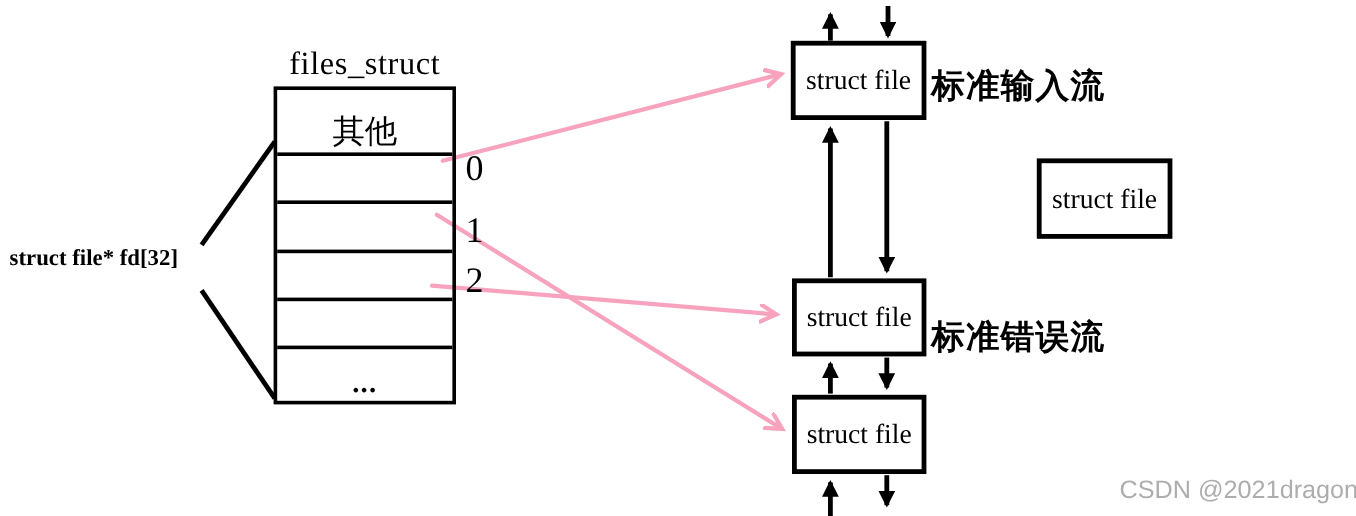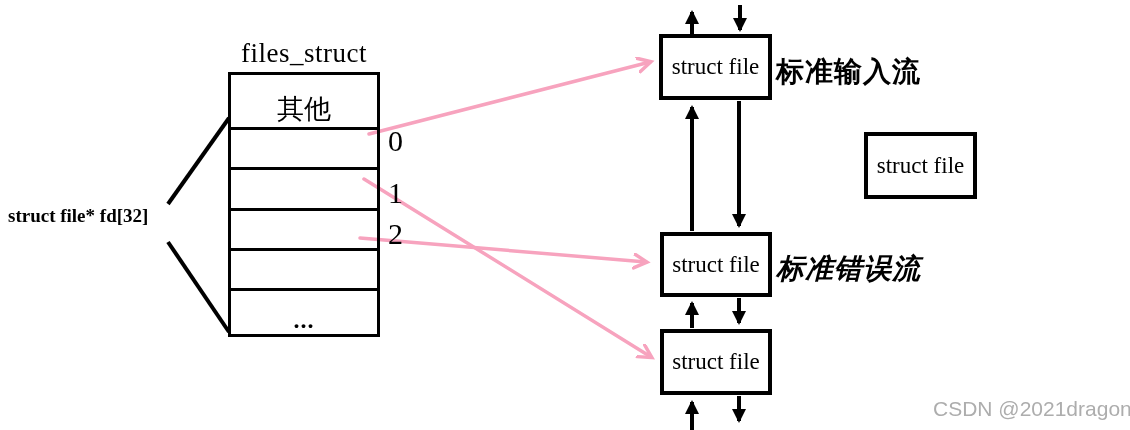--- a/index.html
+++ b/index.html
@@ -72,21 +72,21 @@
   .box-logtxt { left: 660px; top: 329px; width: 112px; height: 66px; }
 
   .stream-label {
     font-size: 28px;
     font-weight: 600;
     white-space: nowrap;
     letter-spacing: 1px;
   }
   .lbl-stdin  { left: 776px; top: 53px; }
   .lbl-stdout { left: 982px; top: 151px; }
-  .lbl-stderr { left: 776px; top: 250px; font-style: italic; }
+  .lbl-stderr { left: 776px; top: 262px; }
   .lbl-logtxt { left: 780px; top: 348px; font-family: "Liberation Serif", serif; font-weight: bold; font-size: 27px; letter-spacing: 0; }
 
   .close-label {
     left: 752px; top: 149px;
     font-size: 28px;
     color: var(--pink, #F7A3BE);
     white-space: nowrap;
   }
 
   .watermark {

